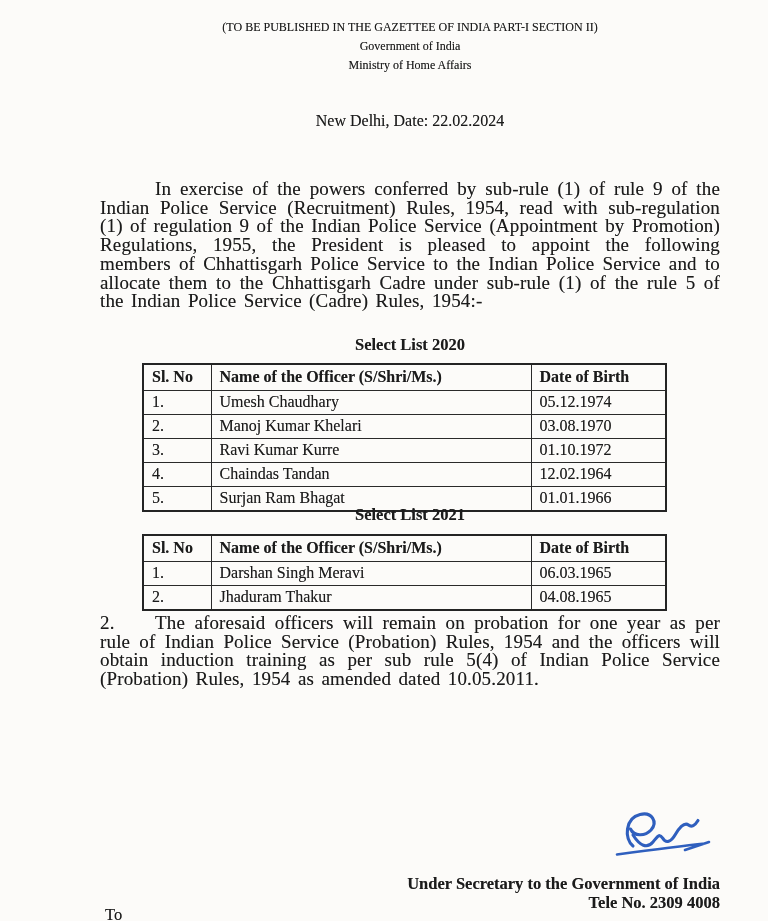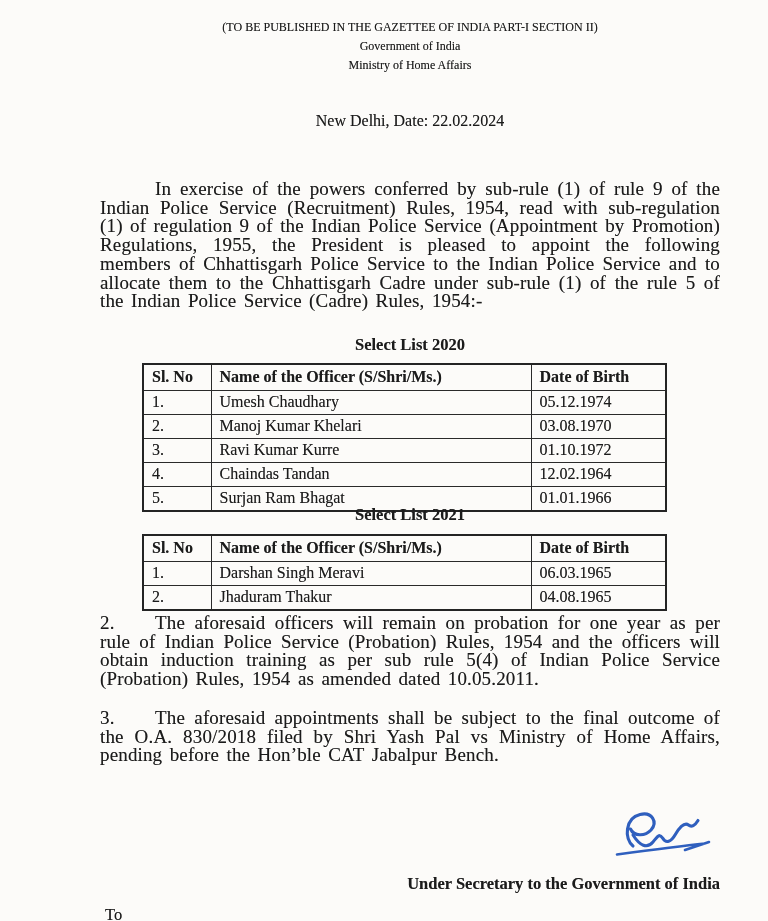--- a/index.html
+++ b/index.html
@@ -179,27 +179,25 @@
         <td>Jhaduram Thakur</td>
         <td>04.08.1965</td>
       </tr>
     </tbody>
   </table>
 
   <div class="para para-2">
     <span class="pnum">2.</span><span>The aforesaid officers will remain on probation for one year as per rule of Indian Police Service (Probation) Rules, 1954 and the officers will obtain induction training as per sub rule 5(4) of Indian Police Service (Probation) Rules, 1954 as amended dated 10.05.2011.</span>
   </div>
 
-  <div class="para para-3">
-    <span class="pnum">3.</span><span>The aforesaid appointments shall be subject to the final outcome of the O.A. 830/2018 filed by Shri Yash Pal vs Ministry of Home Affairs, pending before the Hon’ble CAT Jabalpur Bench.</span>
-  </div>
 
   <svg class="signature" viewBox="0 0 108 52" fill="none">
     <path d="M 20 38 C 11 31 12 10 27 6.5 C 39 3.5 45 14 38 22 C 32 28.5 21 28.5 17.5 21" stroke-width="3.1" stroke-linecap="round" fill="none" stroke="#2f5fbe"></path>
     <path d="M 20 27 C 27 38 34 41 40 34 C 45 28 46 25 50 30.5 C 53 35.5 58 34 62 27 C 65.5 21 71 13.5 75.5 17 C 78.5 19.5 82 17.5 85 12.5" stroke-width="3.1" stroke-linecap="round" fill="none" stroke="#2f5fbe"></path>
     <path d="M 4 46.5 C 34 42.5 64 38.5 92 35.5 M 72 42 L 96 34" stroke-width="2.6" stroke-linecap="round" fill="none" stroke="#2f5fbe"></path>
   </svg>
 
   <div class="sign-block sign-designation">Under Secretary to the Government of India</div>
+  <div class="sign-block sign-tele">Tele No. 2309 4008</div>
 
   <div class="to-label">To</div>
 
 </div>
 
 </body></html>

